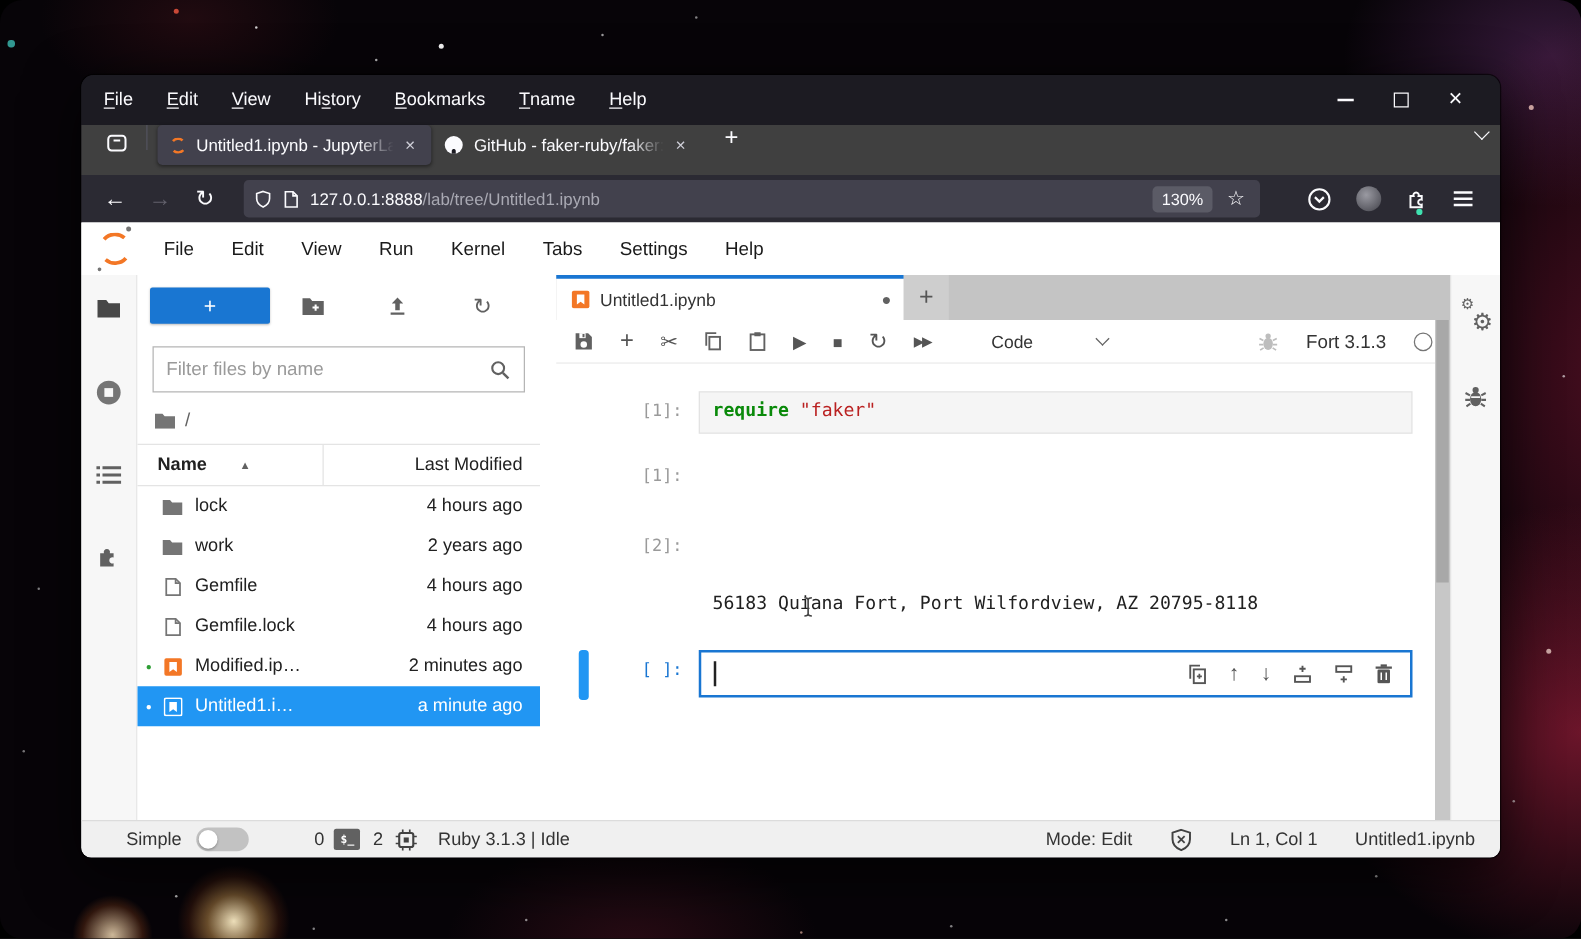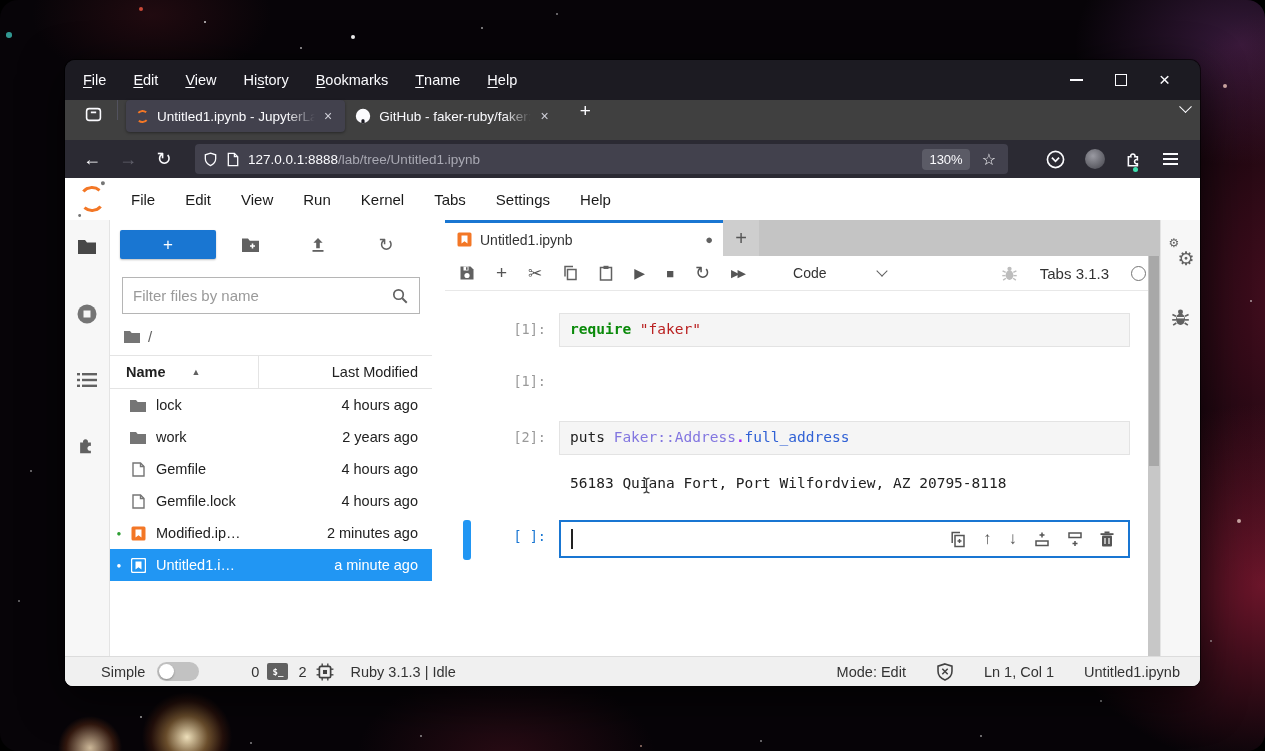--- a/index.html
+++ b/index.html
@@ -457,42 +457,41 @@
                   <circle cx="8" cy="3.6" r="2" fill="#bdbdbd"></circle>
                   <g stroke="#bdbdbd" stroke-width="1.3">
                     <line x1="4.4" y1="7" x2="1.5" y2="5.5"></line>
                     <line x1="4.4" y1="10" x2="1.2" y2="10"></line>
                     <line x1="4.6" y1="12.5" x2="2" y2="14.2"></line>
                     <line x1="11.6" y1="7" x2="14.5" y2="5.5"></line>
                     <line x1="11.6" y1="10" x2="14.8" y2="10"></line>
                     <line x1="11.4" y1="12.5" x2="14" y2="14.2"></line>
                   </g>
                 </svg>
-              <span class="kname">Tabs 3.1.3</span>
+              <span class="kname">Fort 3.1.3</span>
               <span class="kstatus"></span>
             </span>
           </div>
 
           <div class="nb-content">
 
             <div class="cellrow mb12">
               <span class="collapser"></span>
               <span class="prompt">[1]:</span>
               <div class="codebox"><span class="kw">require</span><span> </span><span class="str">"faker"</span></div>
             </div>
 
             <div class="cellrow mb16">
               <span class="collapser"></span>
               <span class="prompt">[1]:</span>
             </div>
 
             <div class="cellrow mb6">
               <span class="collapser"></span>
               <span class="prompt">[2]:</span>
-              <div class="codebox"><span>puts </span><span class="cst">Faker::Address</span><span class="opr">.</span><span class="mth">full_address</span></div>
             </div>
 
             <div class="cellrow mb12">
               <span class="collapser"></span>
               <span class="prompt"></span>
               <div class="outbox">56183 Quiana Fort, Port Wilfordview, AZ 20795-8118</div>
             </div>
 
             <div class="cellrow">
               <span class="collapser active"></span>

